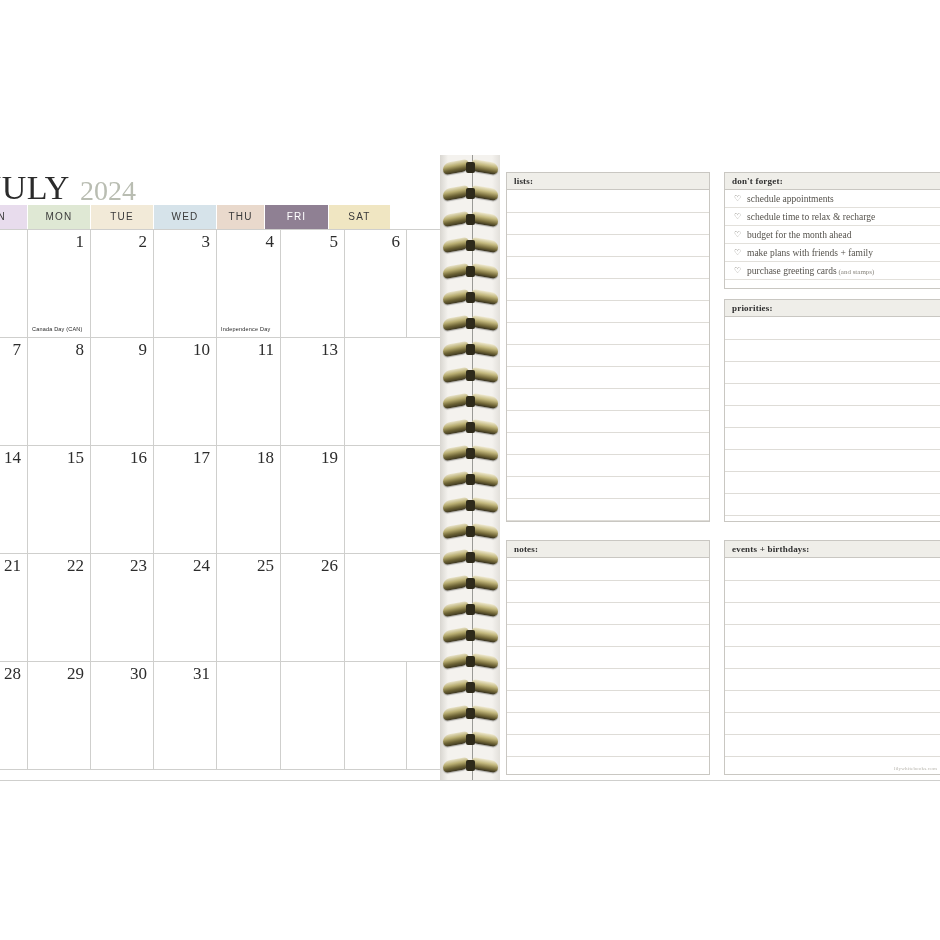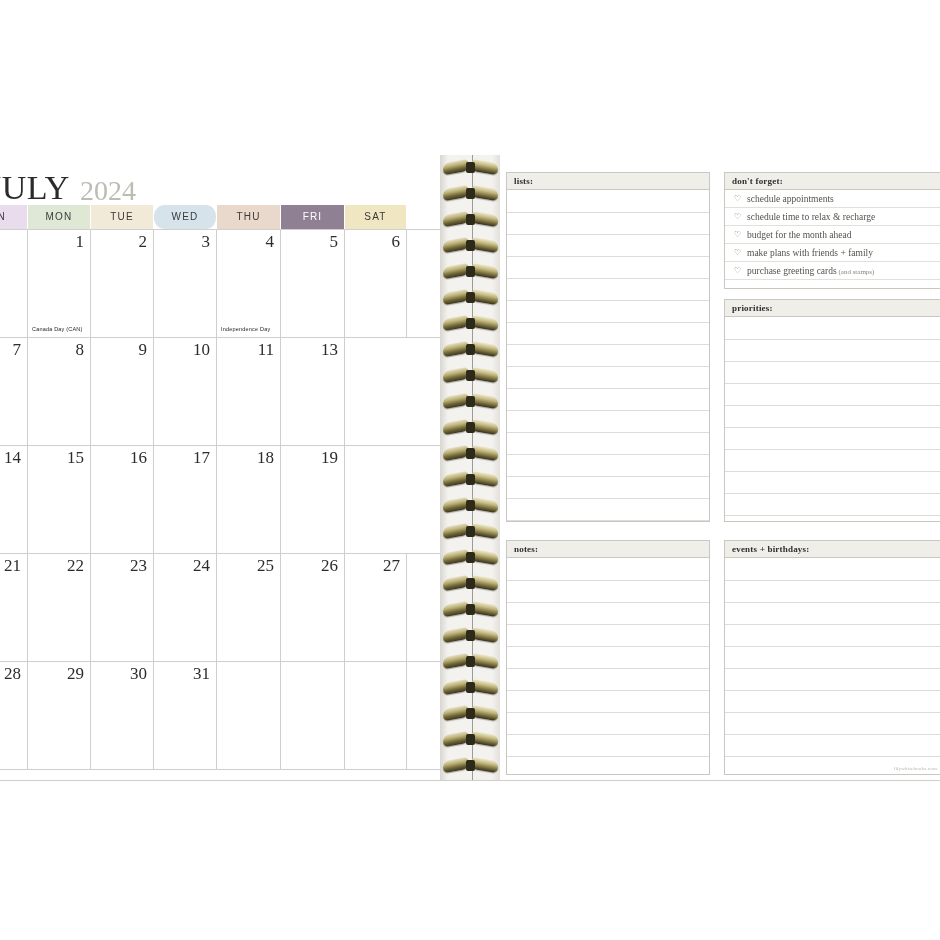--- a/index.html
+++ b/index.html
@@ -101,21 +101,21 @@
     font-size: 10px;
     letter-spacing: 1.2px;
     color: #3a3a3a;
     border-right: 1px solid #ffffff;
     box-sizing: border-box;
   }
   .dow:nth-child(1) { width: 68px; }
   .dow:nth-child(2) { width: 63px; }
   .dow:nth-child(3) { width: 63px; }
   .dow:nth-child(4) { width: 63px; }
-  .dow:nth-child(5) { width: 64px; }
+  .dow:nth-child(5) { width: 48px; }
   .dow:nth-child(6) { width: 64px; }
   .dow:nth-child(7) { width: 62px; }
 
   
   .cal-grid {
     position: absolute;
     left: 0;
     top: 74px;
     width: 480px;
     height: 545px;
@@ -325,21 +325,21 @@
 
       <div class="month-head">
         <div class="month-name">JULY</div>
         <div class="month-year">2024</div>
       </div>
 
       <div class="dow-row" id="dow-row">
           <div class="dow" style="background: rgb(232, 220, 237);">SUN</div>
           <div class="dow" style="background: rgb(223, 232, 212);">MON</div>
           <div class="dow" style="background: rgb(242, 234, 216);">TUE</div>
-          <div class="dow" style="background: rgb(214, 227, 234); border-radius: 11px;">WED</div>
+          <div class="dow" style="background: rgb(214, 227, 234);">WED</div>
           <div class="dow" style="background: rgb(233, 217, 204);">THU</div>
           <div class="dow" style="background: rgb(143, 128, 147); color: rgb(255, 255, 255);">FRI</div>
           <div class="dow" style="background: rgb(240, 230, 194);">SAT</div>
         </div>
 
       <div class="cal-grid" id="cal-grid">
           <div class="cal-row">
             <div class="cal-cell empty"></div>
             <div class="cal-cell">
               <div class="num">1</div>
@@ -414,23 +414,20 @@
               <div class="num">23</div>
             </div>
             <div class="cal-cell">
               <div class="num">24</div>
             </div>
             <div class="cal-cell">
               <div class="num">25</div>
             </div>
             <div class="cal-cell">
               <div class="num">26</div>
-            </div>
-            <div class="cal-cell">
-              <div class="num">27</div>
             </div>
           </div>
           <div class="cal-row">
             <div class="cal-cell">
               <div class="num">28</div>
             </div>
             <div class="cal-cell">
               <div class="num">29</div>
             </div>
             <div class="cal-cell">

